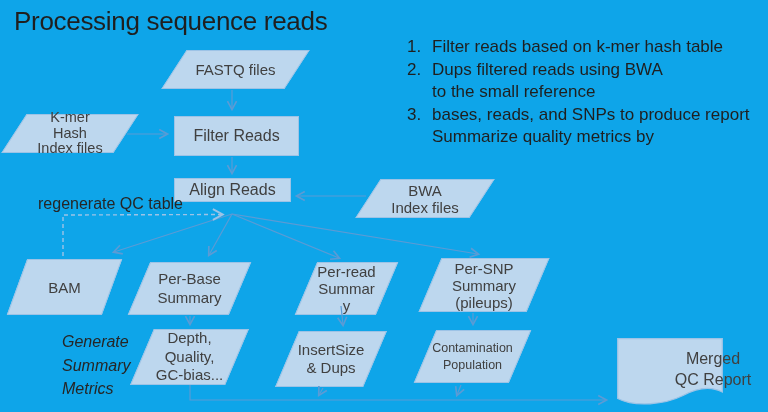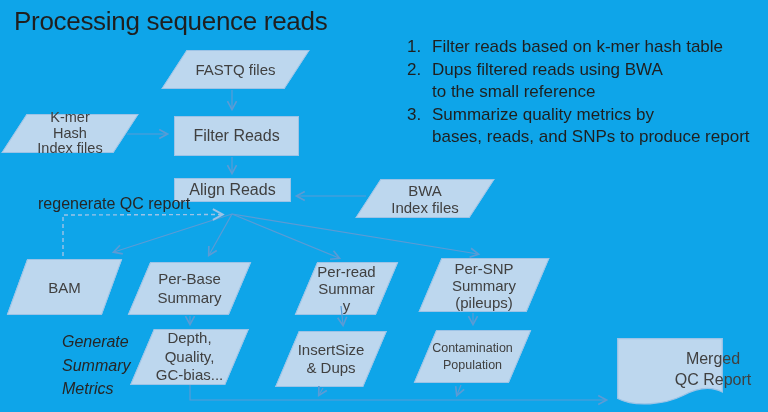--- a/index.html
+++ b/index.html
@@ -62,22 +62,22 @@
     <div class="step">
       <span class="num">2.</span>
       <span>
         <span style="display:block;">Dups filtered reads using BWA</span>
         <span style="display:block;">to the small reference</span>
       </span>
     </div>
     <div class="step">
       <span class="num">3.</span>
       <span>
+        <span style="display:block;">bases, reads, and SNPs to produce report</span>
         <span style="display:block;">Summarize quality metrics by</span>
-        <span style="display:block;">bases, reads, and SNPs to produce report</span>
       </span>
     </div>
   </div>
 
   <div class="pgram sk33" style="left:174px; top:50px; width:123px; height:39px;">
     <div class="txt">
         <div>FASTQ files</div>
       </div>
   </div>
 
@@ -97,21 +97,21 @@
     <span>Align Reads</span>
   </div>
 
   <div class="pgram sk33" style="left:368px; top:179px; width:114px; height:39px;">
     <div class="txt">
       <div>BWA</div>
       <div>Index files</div>
     </div>
   </div>
 
-  <div class="note regen">regenerate QC report</div>
+  <div class="note regen">regenerate QC table</div>
 
   <div class="pgram sk20" style="left:17px; top:259px; width:95px; height:56px;">
     <div class="txt">
         <div>BAM</div>
       </div>
   </div>
 
   <div class="pgram sk23" style="left:139px; top:262px; width:101px; height:53px;">
     <div class="txt roomy">
       <div>Per-Base</div>

